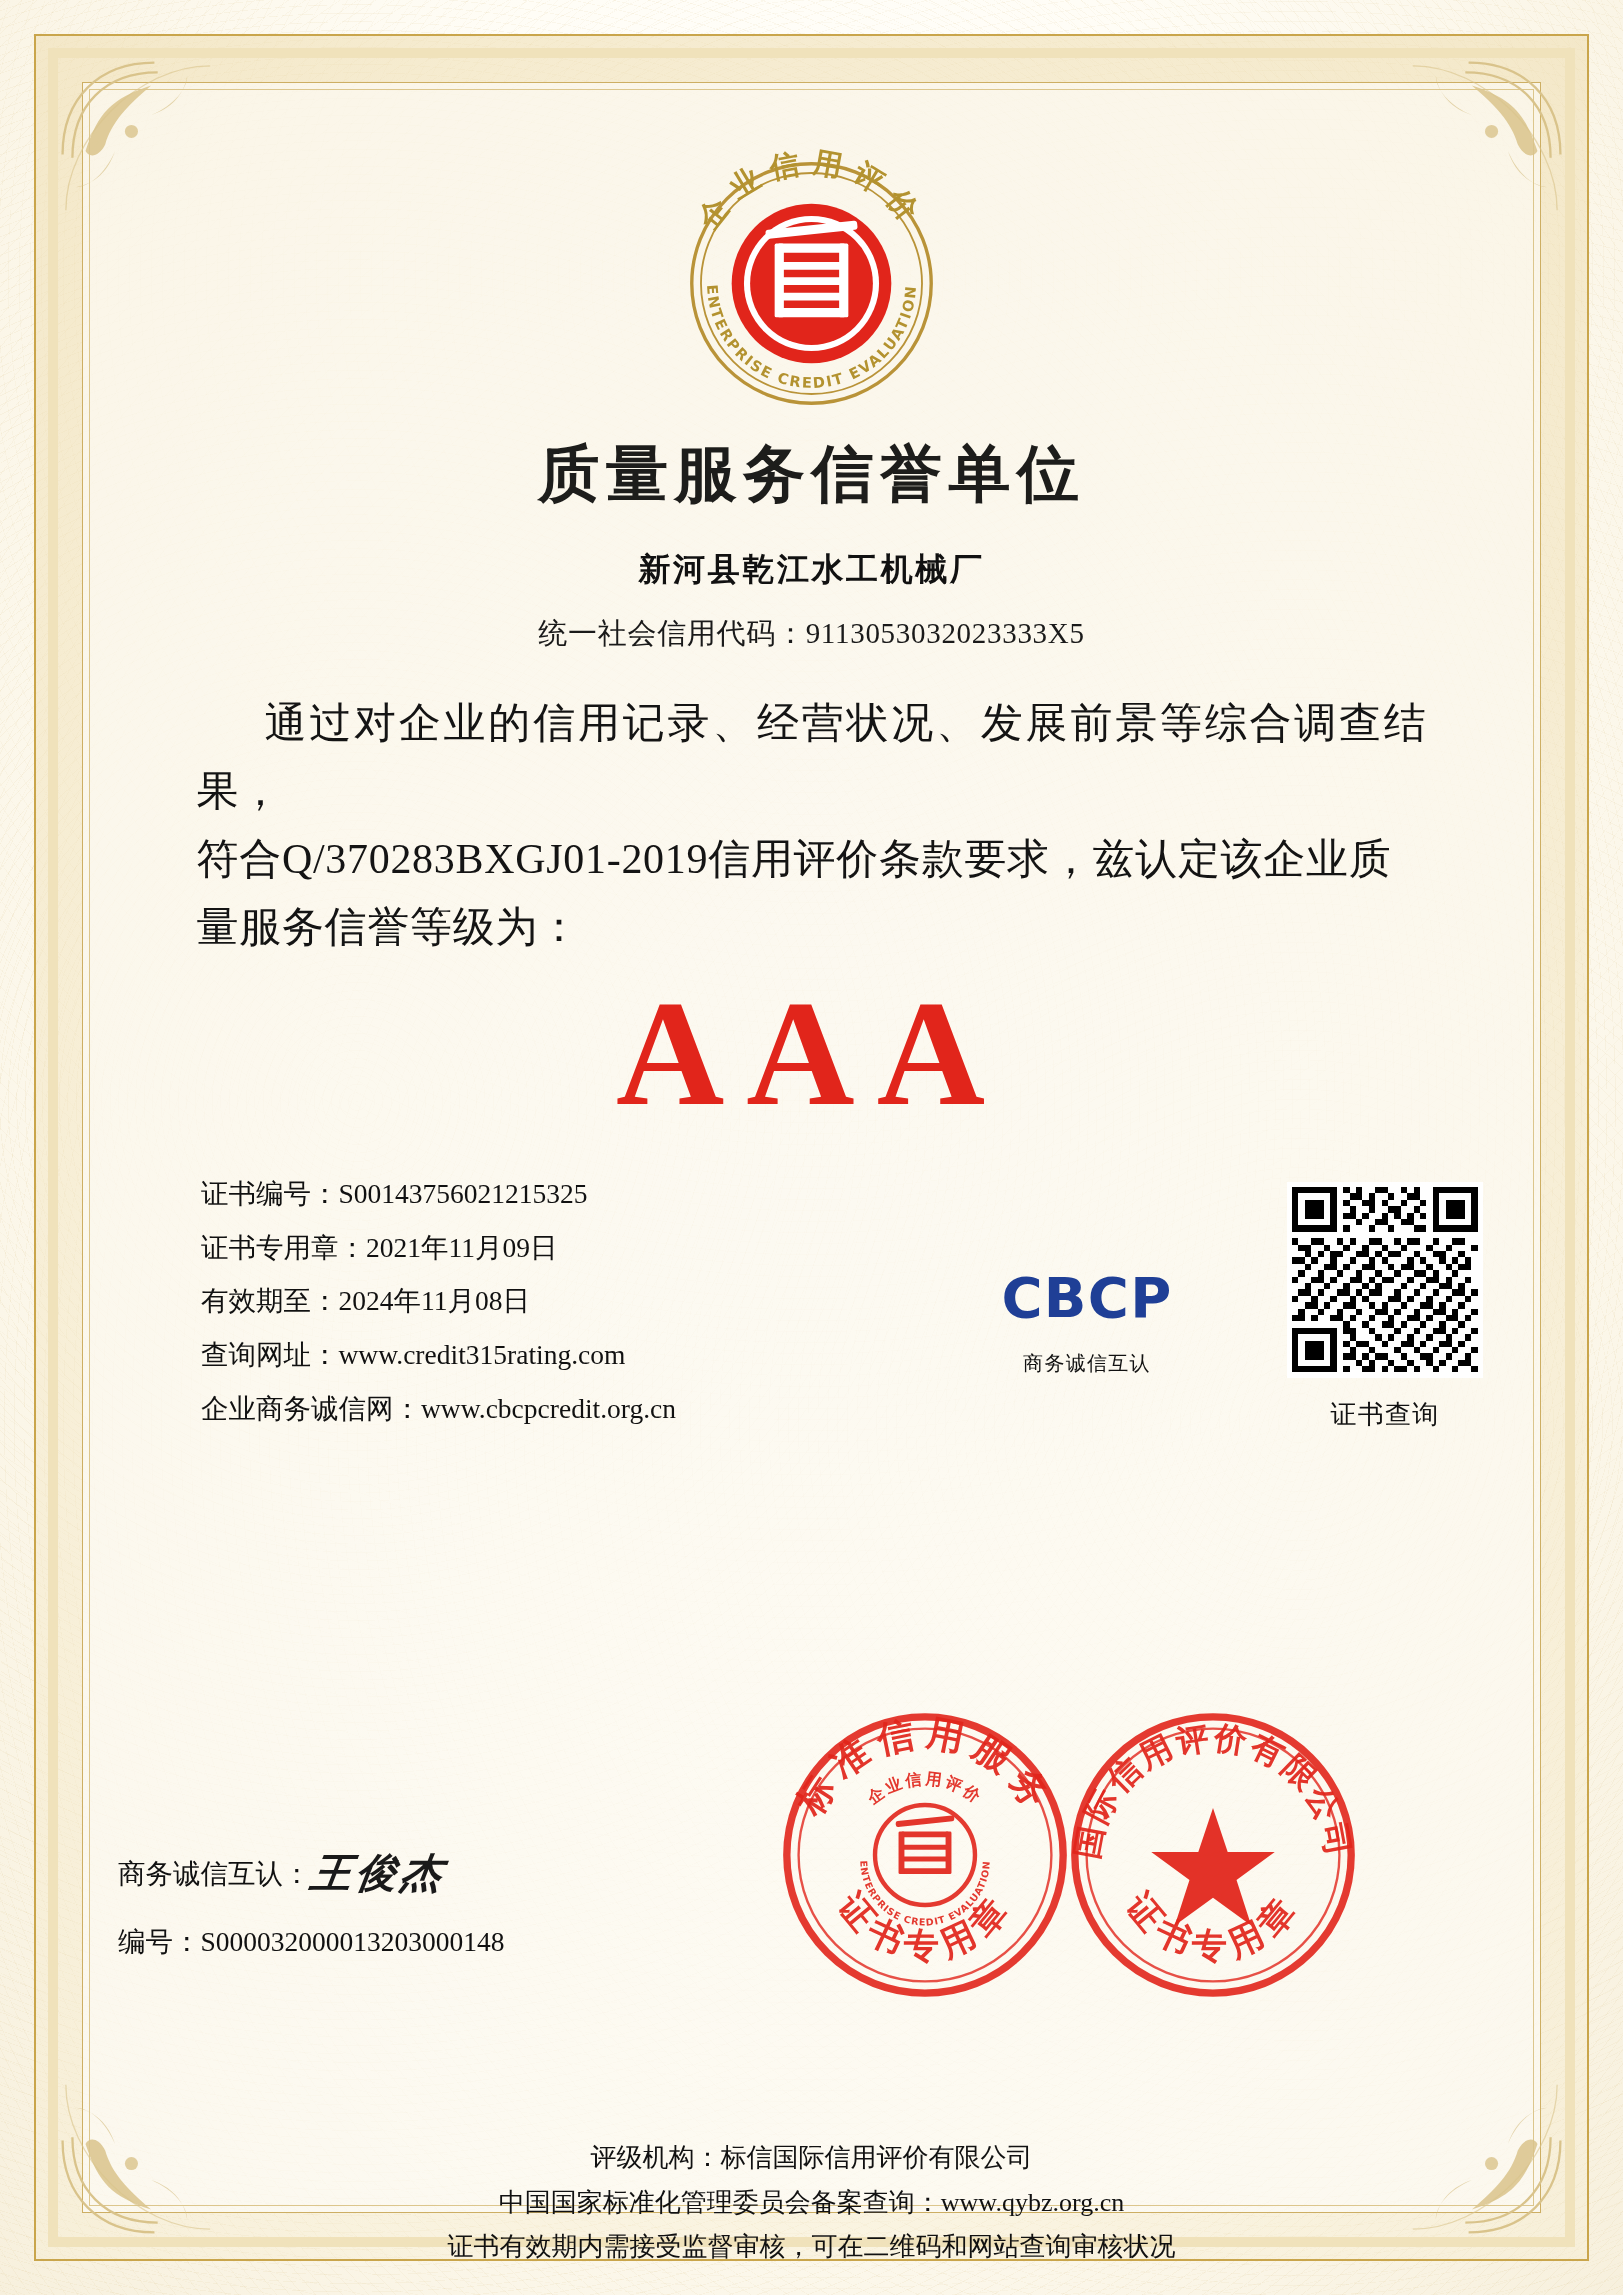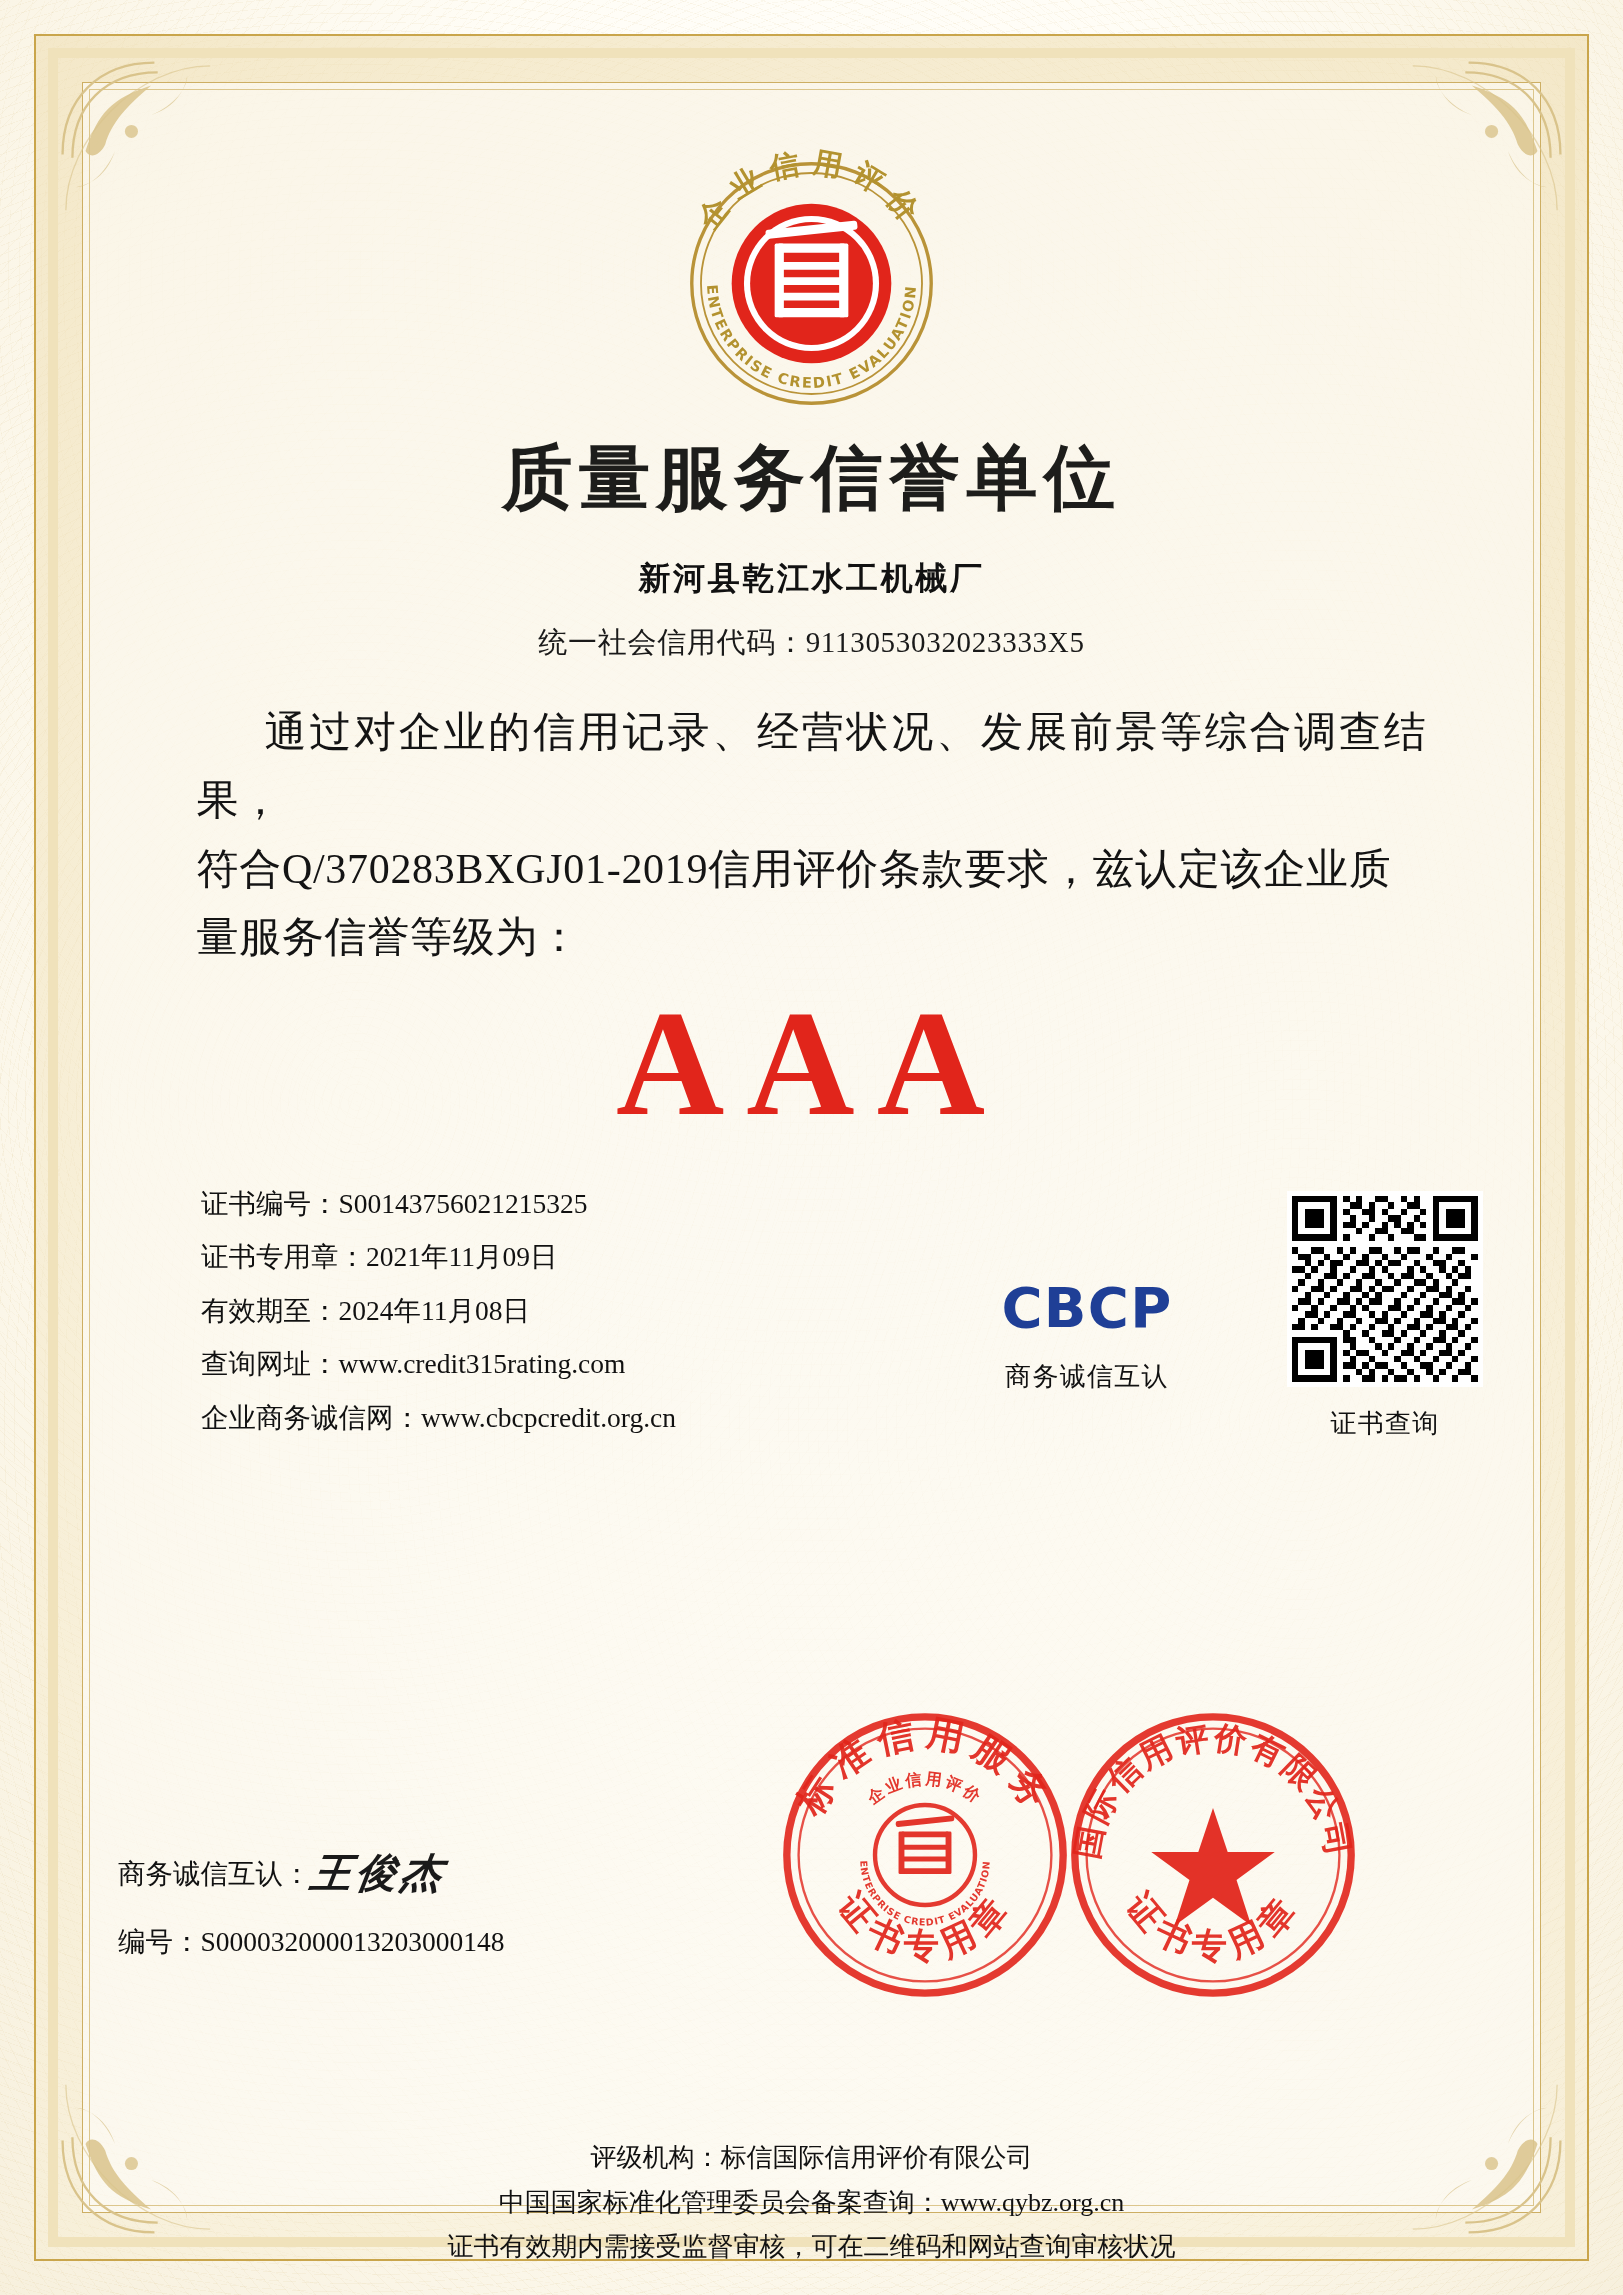--- a/index.html
+++ b/index.html
@@ -66,21 +66,21 @@
   }
 
   
   .emblem{margin-top:41px;width:307px;height:307px;position:relative;}
   .emblem svg{width:100%;height:100%;display:block;}
 
   .main-title{
     margin-top:3.9px;
     font-family:"DejaVu Sans", sans-serif;
     font-weight:bold;
-    font-size:71px;
+    font-size:62px;
     letter-spacing:6.5px;
     color:#1d1d1b;
     line-height:1.05;
     text-align:center;
   }
   .company{
     margin-top:42px;
     font-family:"DejaVu Sans", sans-serif;
     font-weight:bold;
     font-size:32px;
@@ -137,21 +137,21 @@
     text-align:center;width:242px;
   }
   .cbcp-logo{
     font-family:"DejaVu Sans", sans-serif;
     font-weight:bold;
     font-size:56px;
     color:#1f3f96;
     letter-spacing:1.3px;
   }
   .cbcp-cap{
-    margin-top:19.6px;font-size:26px;color:#111;letter-spacing:1.3px;
+    margin-top:19.6px;font-size:20px;color:#111;letter-spacing:1.3px;
   }
   .qr-wrap{
     position:absolute;left:1191px;top:14.4px;text-align:center;width:222px;
   }
   .qr{
     width:196px;height:196px;margin:0 auto;
     background:#fff;
     padding:5.2px;
     box-sizing:border-box;
   }

